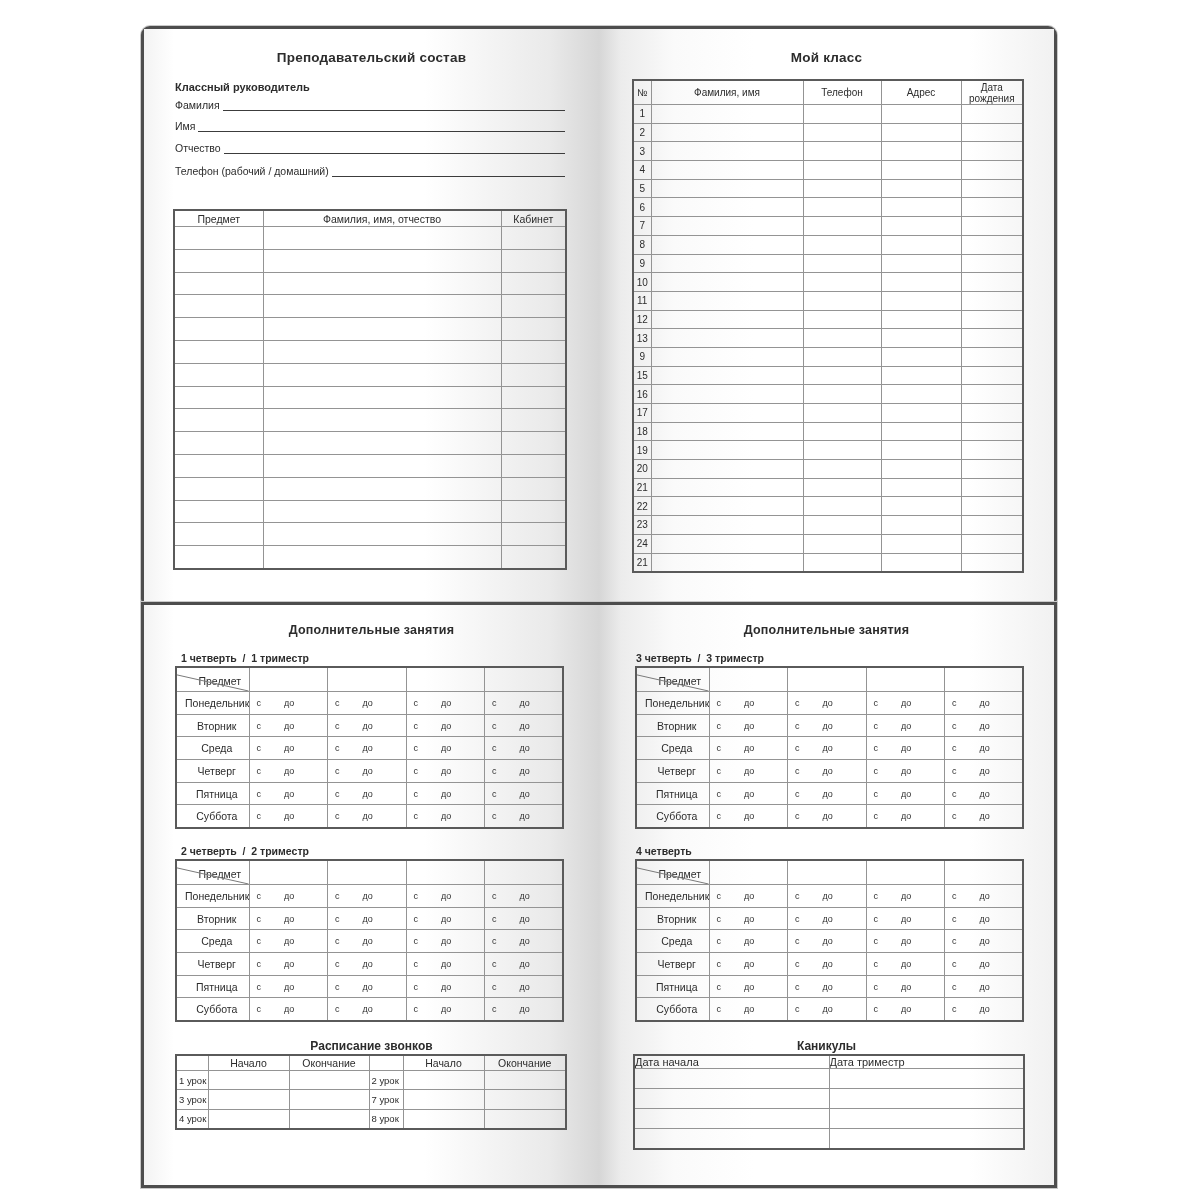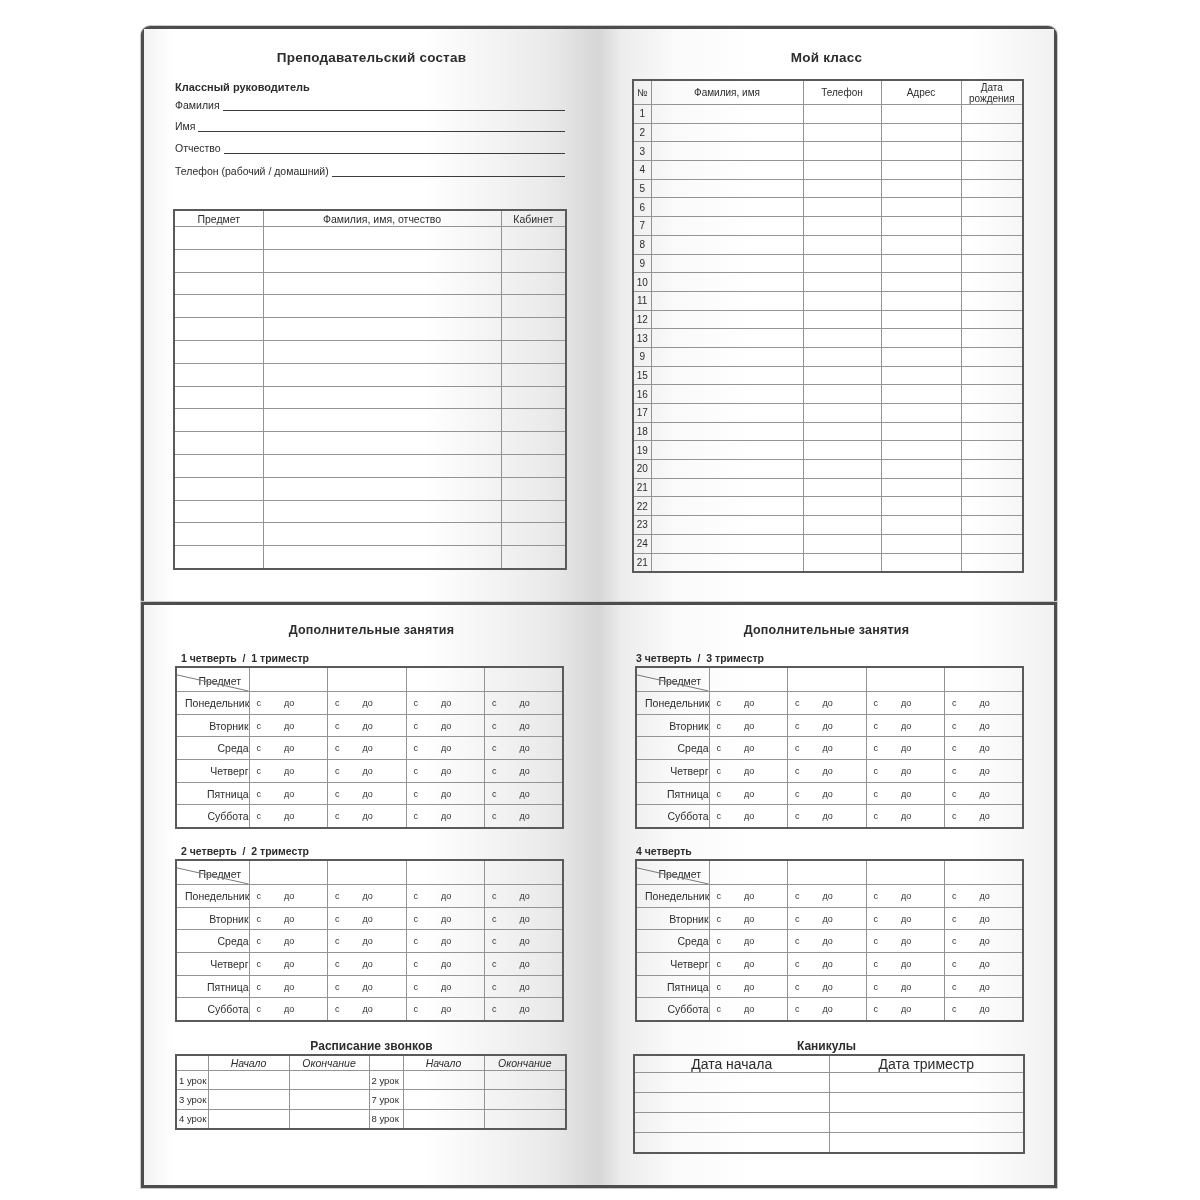--- a/index.html
+++ b/index.html
@@ -50,36 +50,36 @@
   #teachers-table td{height:21.8px;}
   
   #class-table{position:absolute;left:33px;top:50px;width:390px;}
   #class-table th{height:23px;font-size:10px;text-align:center;line-height:11px;}
   #class-table td{height:17.7px;font-size:10px;}
   #class-table td.num{text-align:center;}
   
   .day-table{position:absolute;width:387px;}
   .day-table th{height:23px;}
   .day-table td{height:21.7px;}
-  .day-table td.day-cell{font-size:10.5px;padding-left:8px;text-align:right;}
+  .day-table td.day-cell{font-size:10.5px;padding-left:8px;text-align:center;}
   .day-table td.fromto{font-size:9px;padding-left:7px;text-align:left;color:#333;}
   .day-table td.fromto .do{margin-left:23px;}
   .corner{position:relative;}
   .corner svg{position:absolute;left:0;top:0;width:100%;height:100%;}
   .corner .corner-label{
     display:block;text-align:center;padding:3px 0 0 14px;font-size:10.5px;
   }
   
   #bells-table{position:absolute;left:31px;top:449px;width:390px;}
-  #bells-table th{height:14px;font-size:10.5px;text-align:center;font-style:italic;}
+  #bells-table th{height:14px;font-size:10.5px;text-align:center;}
   #bells-table td{height:18.3px;font-size:9.5px;}
   #bells-table td.lesson{padding-left:2px;text-align:left;}
   
   #holidays-table{position:absolute;left:34px;top:449px;width:390px;}
-  #holidays-table th{height:12px;font-size:14px;text-align:center;margin-top:12px;}
+  #holidays-table th{height:12px;font-size:11px;text-align:left;margin-top:12px;}
   #holidays-table td{height:19px;}
   .day-table.q1,.day-table.q3{top:61px;}
   .day-table.q2,.day-table.q4{top:254px;}
   .day-table.on-left{left:31px;}
   .day-table.on-right{left:36px;}
   .label-row1{top:47px;}
   .label-row2{top:240px;}
   .bottom-title{
     position:absolute;top:434px;left:0;right:0;text-align:center;
     font-weight:bold;font-size:12px;

